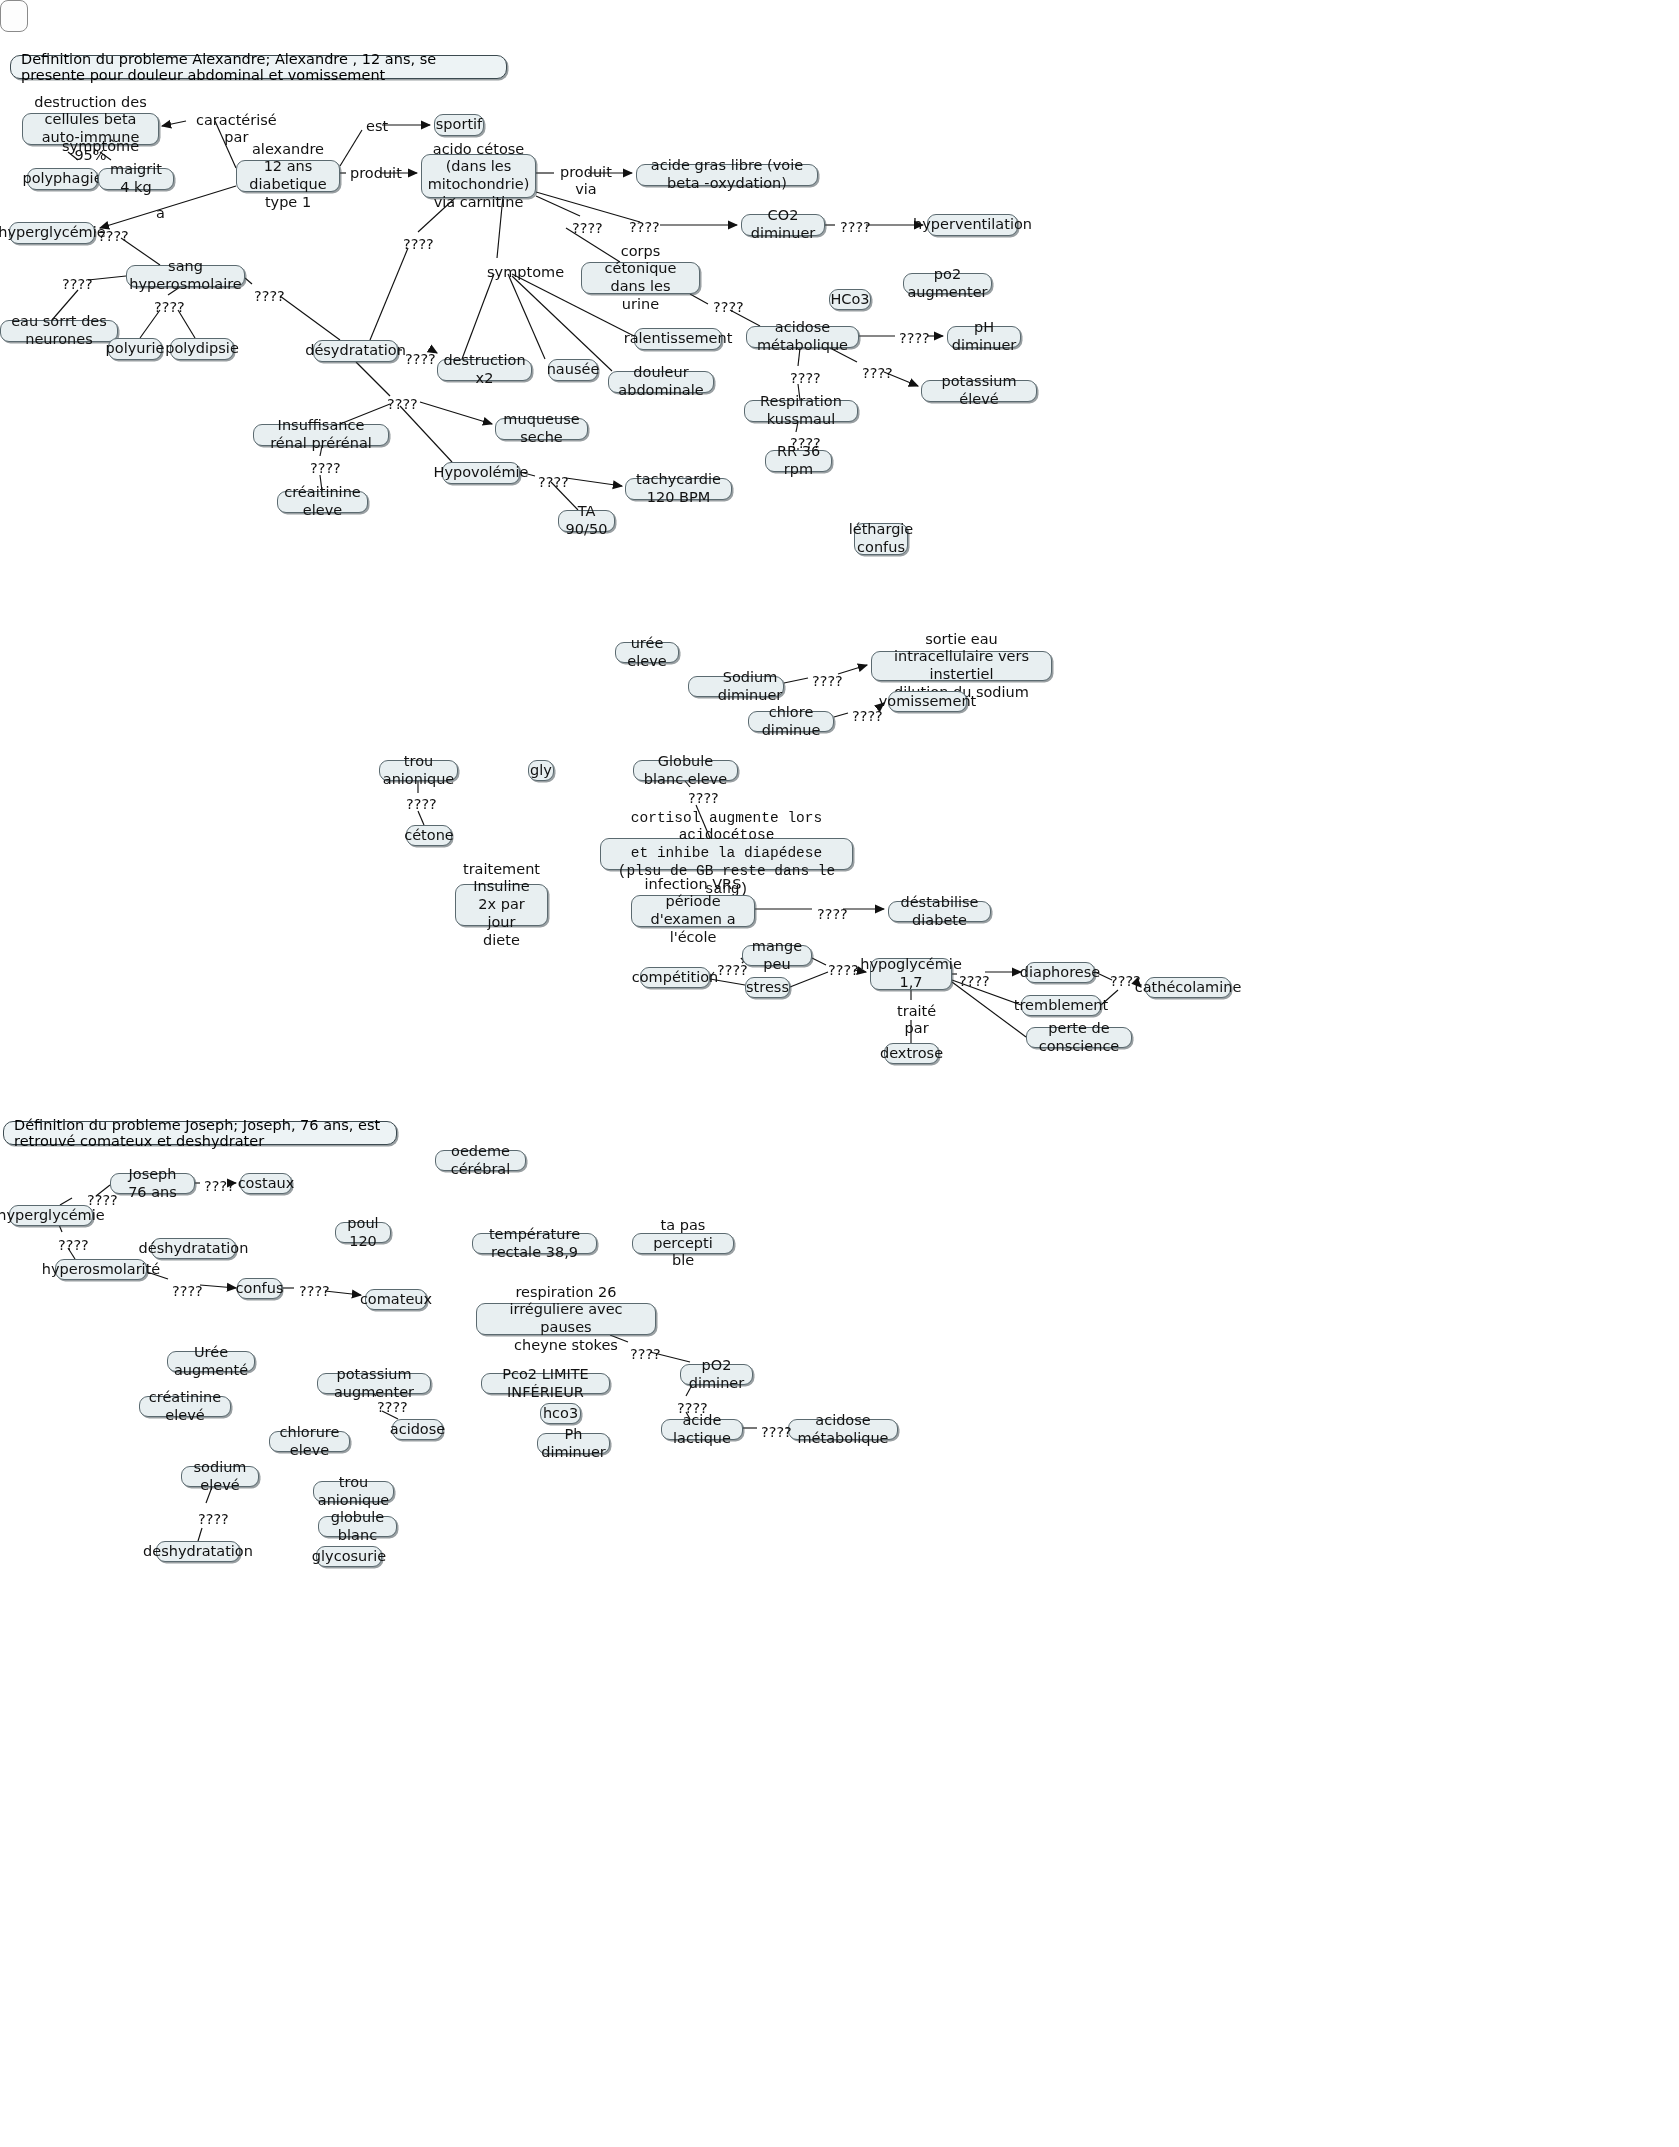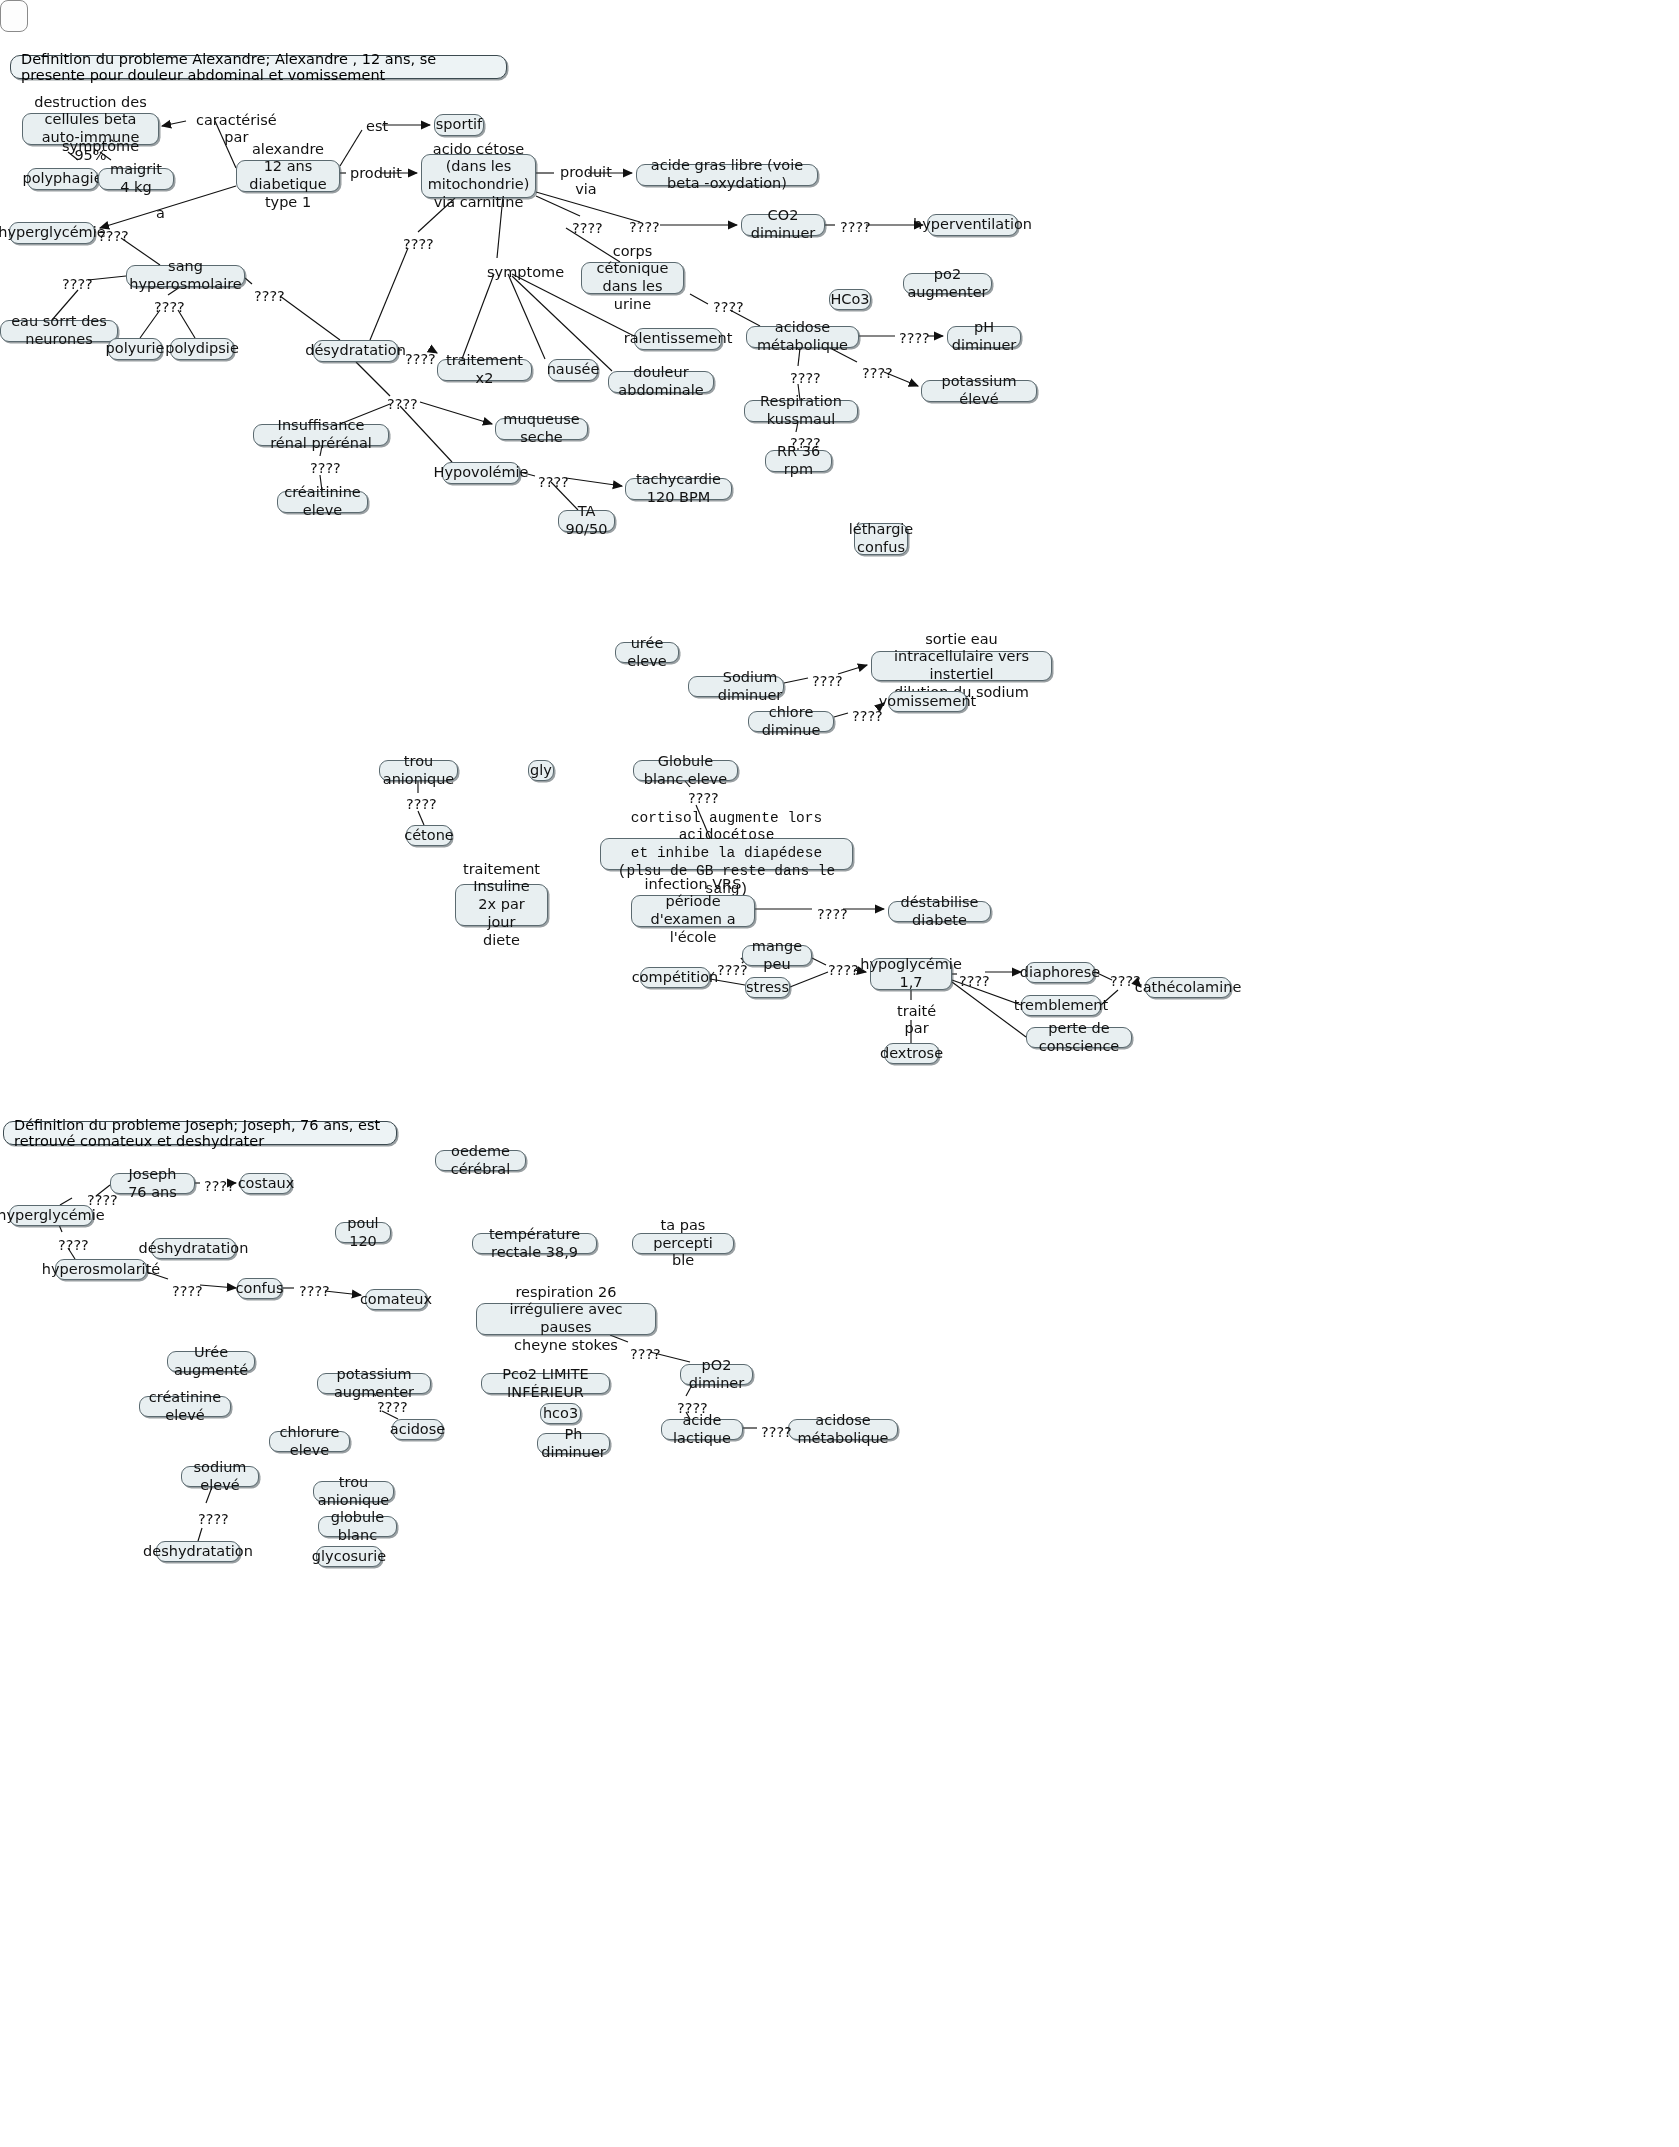--- a/index.html
+++ b/index.html
@@ -188,24 +188,24 @@
 via carnitine</div>
       <div class="node" style="left: 636px; top: 164px; width: 182px; height: 22px;">acide gras libre (voie  beta -oxydation)</div>
       <div class="node" style="left: 741px; top: 214px; width: 84px; height: 22px;">CO2 diminuer</div>
       <div class="node" style="left: 927px; top: 214px; width: 91px; height: 22px;">hyperventilation</div>
       <div class="node" style="left: 9px; top: 222px; width: 86px; height: 22px;">hyperglycémie</div>
       <div class="node" style="left: 126px; top: 265px; width: 119px; height: 22px;">sang hyperosmolaire</div>
       <div class="node" style="left: 0px; top: 320px; width: 118px; height: 22px;">eau sorrt des neurones</div>
       <div class="node" style="left: 108px; top: 338px; width: 54px; height: 22px;">polyurie</div>
       <div class="node" style="left: 170px; top: 338px; width: 64px; height: 22px;">polydipsie</div>
       <div class="node" style="left: 313px; top: 340px; width: 85px; height: 22px;">désydratation</div>
-      <div class="node" style="left: 437px; top: 359px; width: 95px; height: 22px;">traitement x2</div>
+      <div class="node" style="left: 437px; top: 359px; width: 95px; height: 22px;">destruction x2</div>
       <div class="node" style="left: 548px; top: 359px; width: 50px; height: 22px;">nausée</div>
       <div class="node" style="left: 608px; top: 371px; width: 106px; height: 22px;">douleur abdominale</div>
-      <div class="node" style="left: 581px; top: 262px; width: 103px; height: 32px;">corps cétonique dans les
+      <div class="node" style="left: 581px; top: 262px; width: 119px; height: 32px;">corps cétonique dans les
 urine</div>
       <div class="node" style="left: 634px; top: 328px; width: 88px; height: 22px;">ralentissement</div>
       <div class="node" style="left: 746px; top: 326px; width: 113px; height: 22px;">acidose métabolique</div>
       <div class="node" style="left: 829px; top: 289px; width: 42px; height: 21px;">HCo3</div>
       <div class="node" style="left: 903px; top: 273px; width: 89px; height: 21px;">po2 augmenter</div>
       <div class="node" style="left: 947px; top: 326px; width: 74px; height: 22px;">pH diminuer</div>
       <div class="node" style="left: 921px; top: 380px; width: 116px; height: 22px;">potassium  élevé</div>
       <div class="node" style="left: 744px; top: 400px; width: 114px; height: 22px;">Respiration kussmaul</div>
       <div class="node" style="left: 765px; top: 450px; width: 67px; height: 22px;">RR 36 rpm</div>
       <div class="node" style="left: 253px; top: 424px; width: 136px; height: 22px;">Insuffisance rénal prérénal</div>

